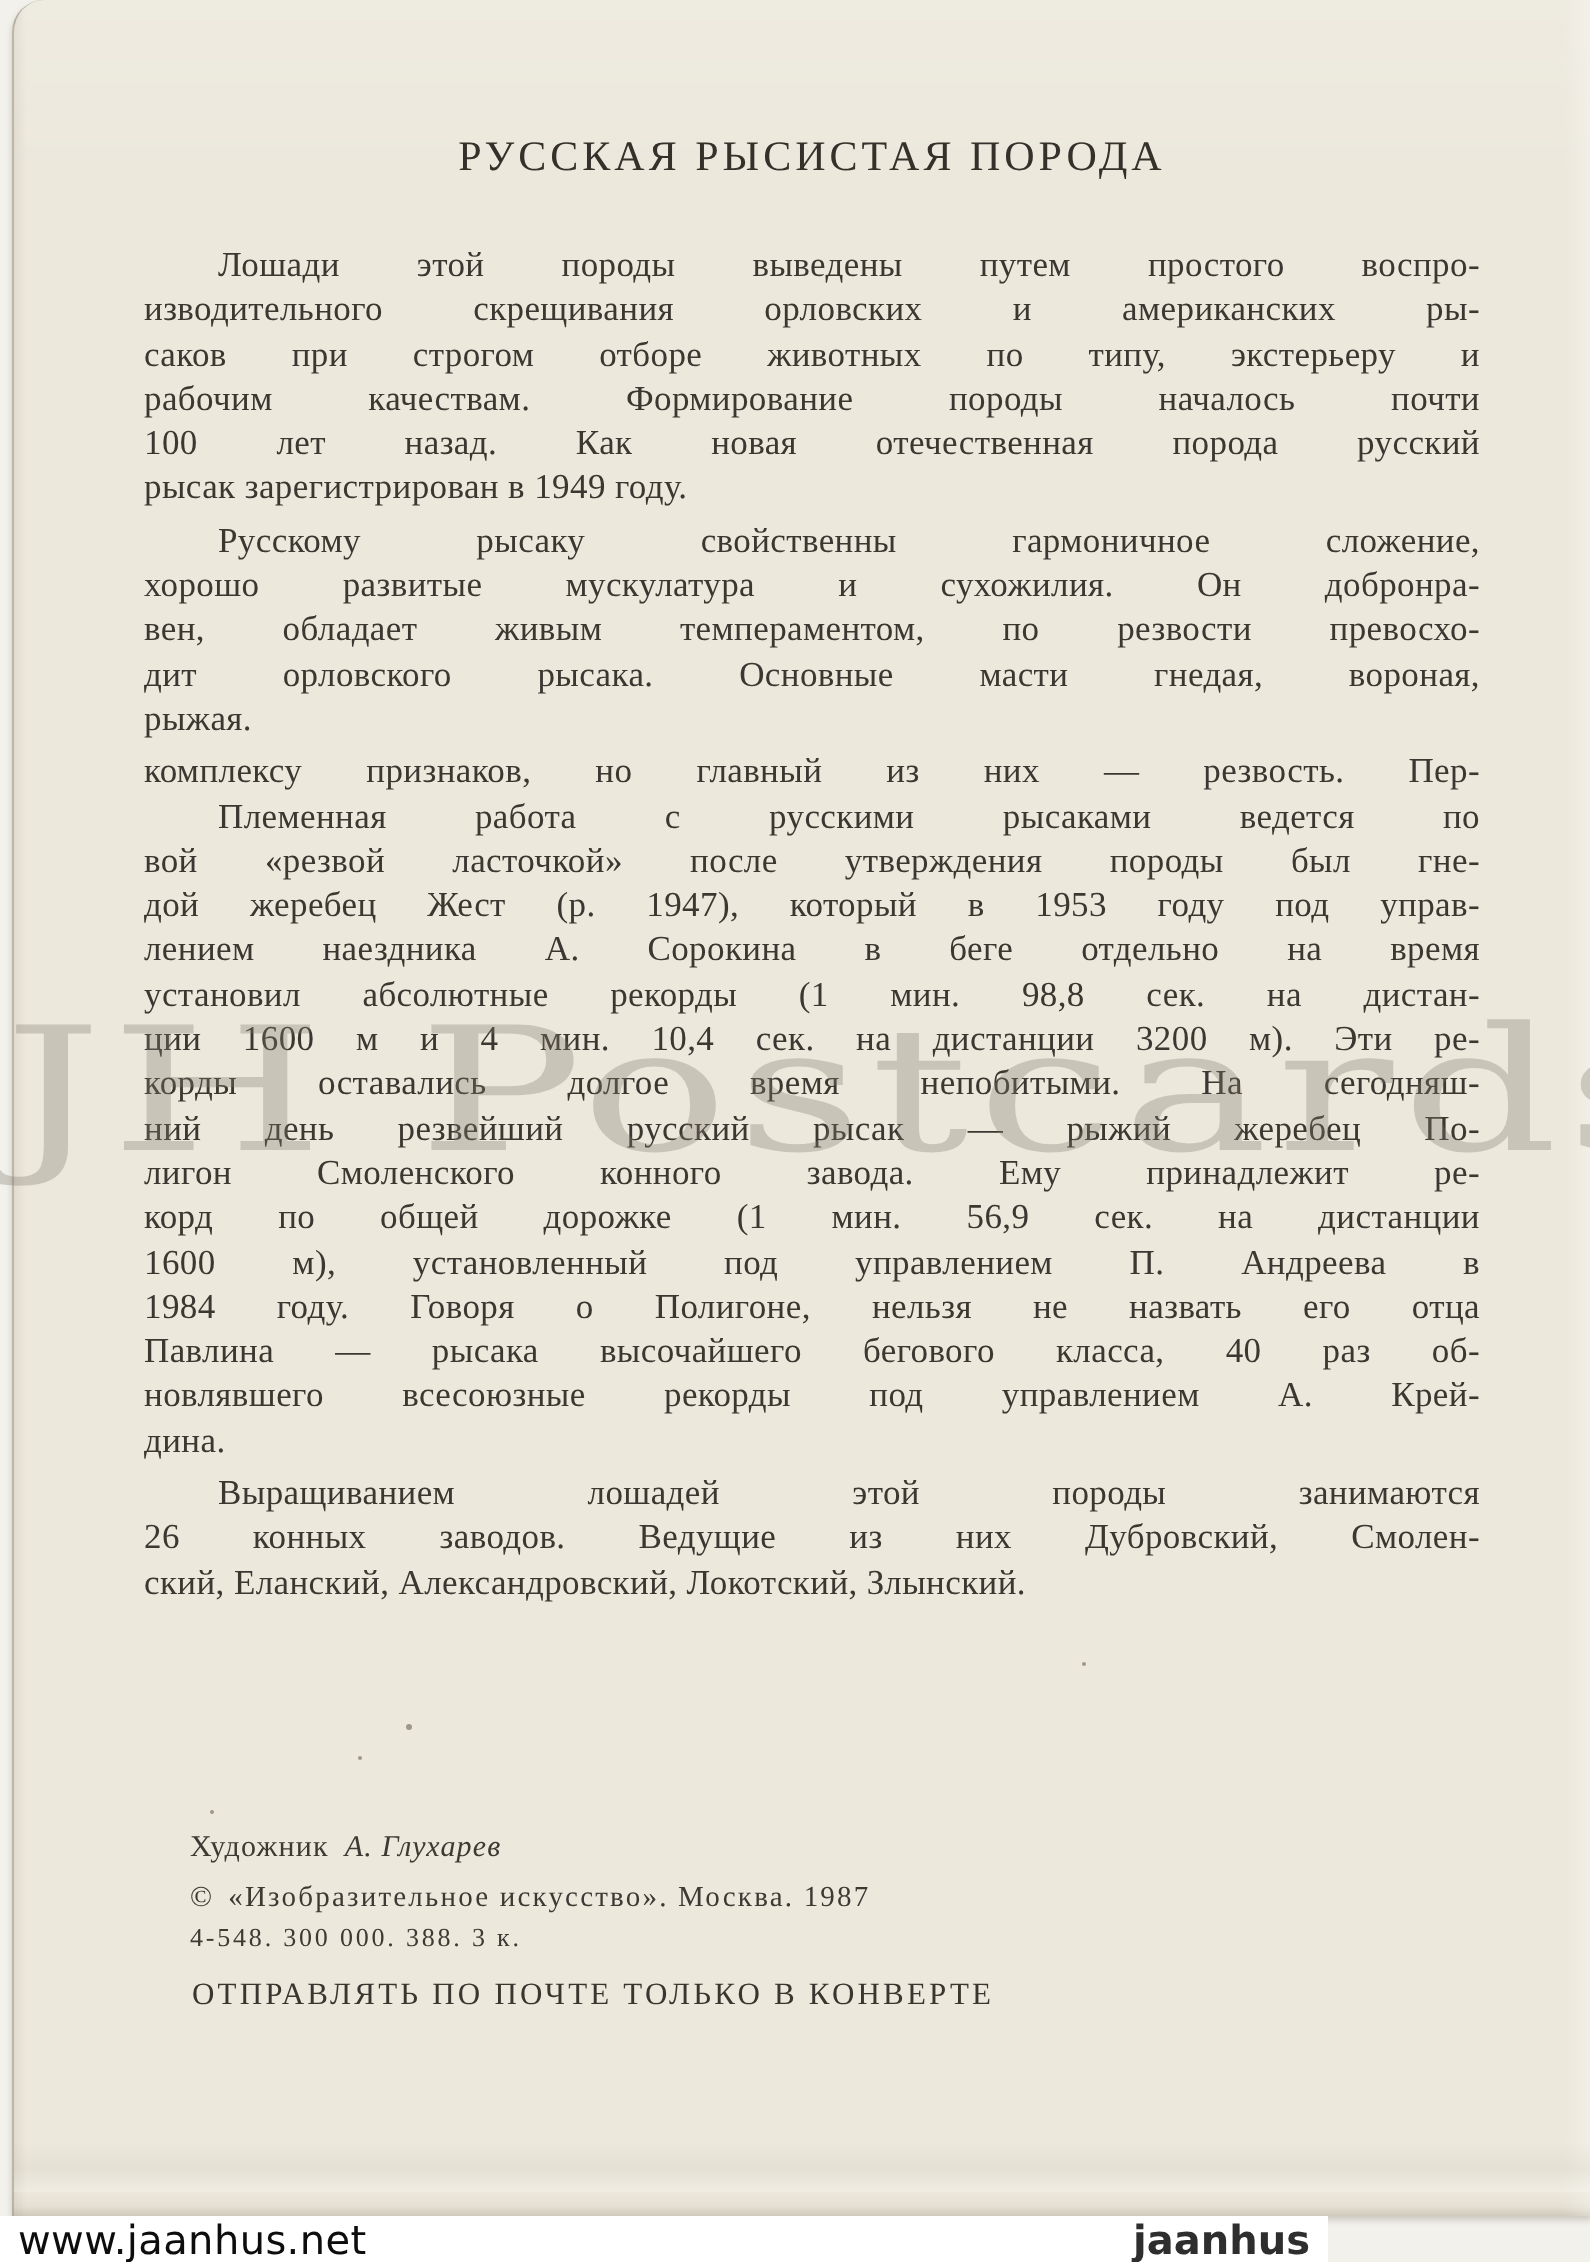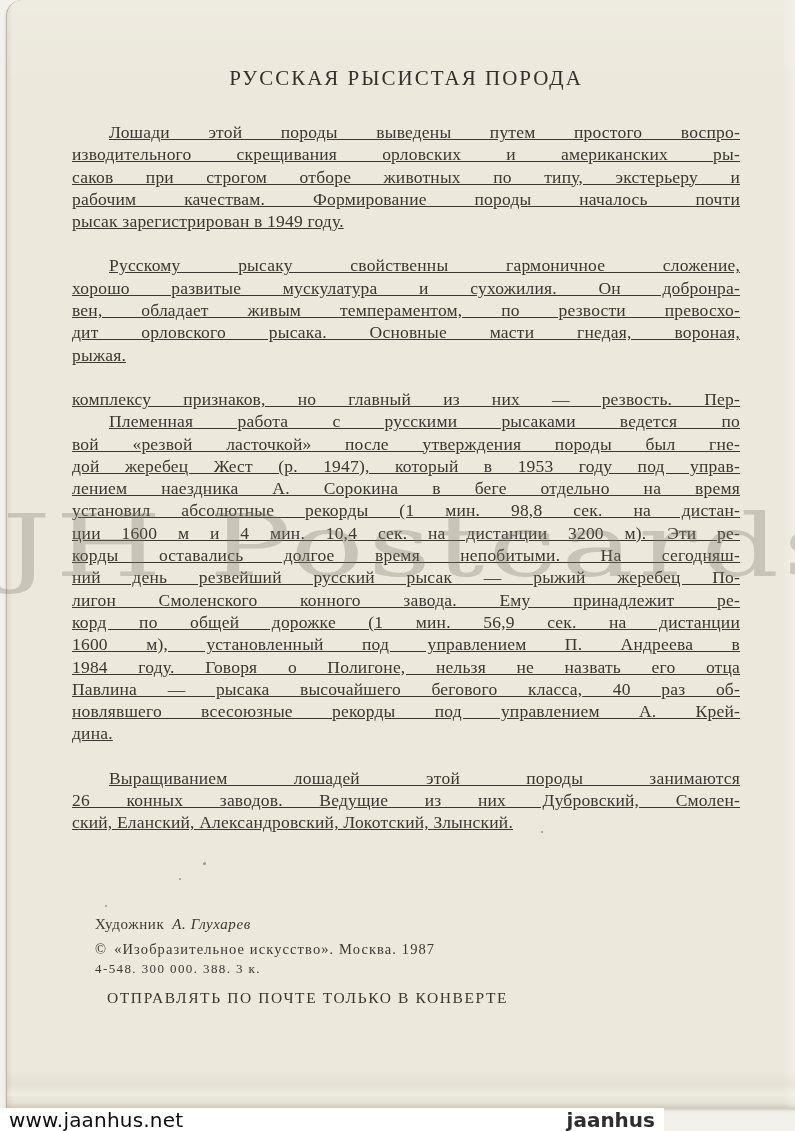--- a/index.html
+++ b/index.html
@@ -56,24 +56,23 @@
   }
   .body-text {
     position: absolute;
     top: 121px;
     left: 65px;
     width: 668px;
     font-size: 17.5px;
     line-height: 22.3px;
     color: #3b3731;
     letter-spacing: 0.2px;
-    text-decoration: underline;
   }
   .paragraph { margin: 0; }
-  .paragraph + .paragraph { margin-top: 22px; }
+  .paragraph + .paragraph { margin-top: 4px; }
   .tline {
     text-align: justify;
     text-align-last: justify;
     white-space: normal;
   }
   .tline.first { text-indent: 37px; }
   .tline.plast { text-align-last: left; }
 
   .watermark-overlay {
     position: absolute;
@@ -107,21 +106,21 @@
     letter-spacing: 1.1px;
   }
   .credit-publisher .c-sym { margin-right: 7px; }
   .credit-code {
     margin-top: 3px;
     font-size: 13px;
     letter-spacing: 1.4px;
   }
   .mailing-notice {
     position: absolute;
-    left: 100px;
+    left: 89px;
     top: 989px;
     font-size: 15.5px;
     letter-spacing: 1.6px;
     color: #3a362f;
     white-space: nowrap;
   }
 
   
   .speck {
     position: absolute;
@@ -166,20 +165,21 @@
   <div class="card">
 
     <div class="title">РУССКАЯ РЫСИСТАЯ ПОРОДА</div>
 
     <div class="body-text">
         <div class="paragraph">
           <div class="tline first">Лошади этой породы выведены путем простого воспро-</div>
           <div class="tline">изводительного скрещивания орловских и американских ры-</div>
           <div class="tline">саков при строгом отборе животных по типу, экстерьеру и</div>
           <div class="tline">рабочим качествам. Формирование породы началось почти</div>
+          <div class="tline">100 лет назад. Как новая отечественная порода русский</div>
           <div class="tline plast">рысак зарегистрирован в 1949 году.</div>
         </div>
         <div class="paragraph">
           <div class="tline first">Русскому рысаку свойственны гармоничное сложение,</div>
           <div class="tline">хорошо развитые мускулатура и сухожилия. Он добронра-</div>
           <div class="tline">вен, обладает живым темпераментом, по резвости превосхо-</div>
           <div class="tline">дит орловского рысака. Основные масти гнедая, вороная,</div>
           <div class="tline plast">рыжая.</div>
         </div>
         <div class="paragraph">

